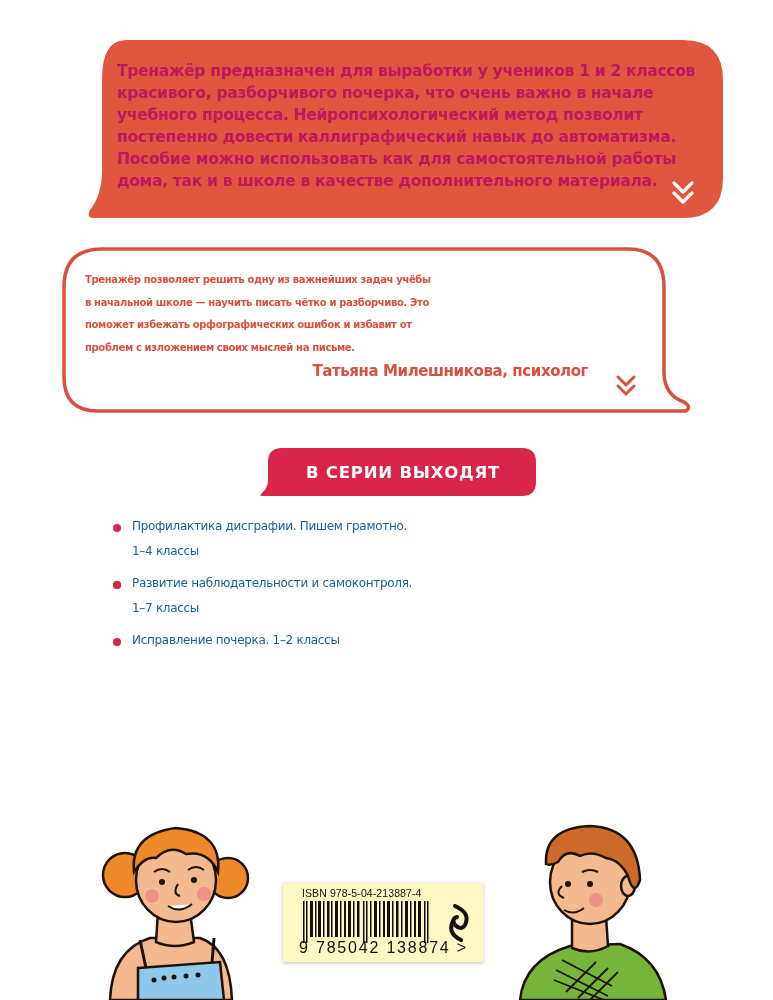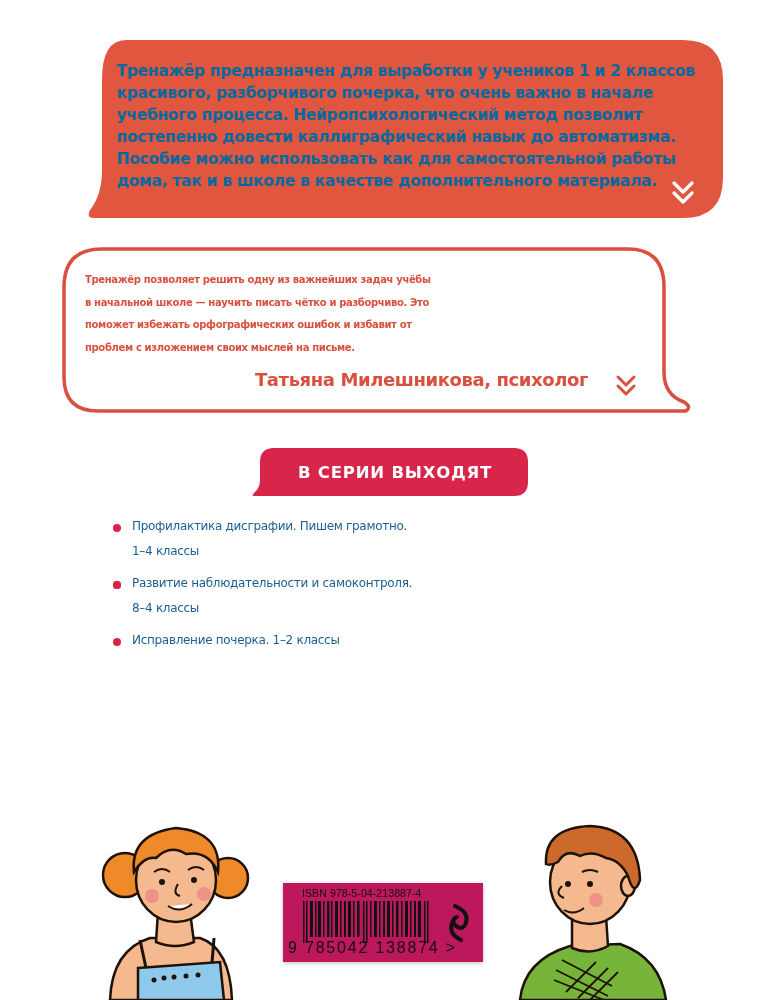--- a/index.html
+++ b/index.html
@@ -6,43 +6,43 @@
     html, body { width: 773px; height: 1000px; background: #ffffff; overflow: hidden; }
     body { position: relative; font-family: "DejaVu Sans", sans-serif; }
 
     
     .bubble1 {
       position: absolute; left: 86px; top: 40px; width: 637px; height: 180px;
     }
     .bubble1 svg.shape { position: absolute; left: 0; top: 0; }
     .bubble1 .text {
       position: absolute; left: 31px; top: 20px; width: 600px;
-      color: #0369a1; font-size: 15.6px; line-height: 22px; font-weight: bold;
+      color: #be185d; font-size: 15.6px; line-height: 22px; font-weight: bold;
       letter-spacing: -0.35px; white-space: pre-line;
     }
     .bubble1 .chev { position: absolute; left: 585px; top: 139px; width: 24px; height: 28px; }
 
     
     .bubble2 {
       position: absolute; left: 62px; top: 247px; width: 634px; height: 168px;
     }
     .bubble2 svg.shape { position: absolute; left: 0; top: 0; }
     .bubble2 .text {
       position: absolute; left: 23px; top: 22px; width: 580px;
       color: #d9503f; font-size: 10px; line-height: 22.5px; font-weight: bold;
       letter-spacing: -0.35px; white-space: pre-line;
     }
     .bubble2 .author {
       position: absolute; right: 108px; top: 115px;
-      color: #d9503f; font-size: 18px; font-weight: bold; letter-spacing: -0.4px; margin-top: 7px;
+      color: #d9503f; font-size: 15px; font-weight: bold; letter-spacing: -0.4px;
     }
     .bubble2 .chev { position: absolute; left: 553px; top: 126px; width: 22px; height: 27px; }
 
     
-    .series-tag { position: absolute; left: 252px; top: 448px; width: 276px; height: 52px; }
+    .series-tag { position: absolute; left: 260px; top: 448px; width: 276px; height: 52px; }
     .series-tag svg { position: absolute; left: 0; top: 0; }
     .series-tag .label {
       position: absolute; left: 0; top: 0; width: 276px; height: 48px;
       display: flex; align-items: center; justify-content: center; padding-left: 10px;
       color: #ffffff; font-size: 16.5px; font-weight: bold; letter-spacing: 0.8px;
     }
 
     
     .series-list { position: absolute; left: 112px; top: 514px; width: 600px; list-style: none; }
     .series-list li {
@@ -51,29 +51,29 @@
       white-space: pre-line;
     }
     .series-list li .bullet {
       position: absolute; left: 1px; top: 10px; width: 8px; height: 8px; border-radius: 50%;
       background: #d8264a;
     }
 
     
     .barcode {
       position: absolute; left: 283px; top: 883px; width: 200px; height: 79px;
-      background: #be185d; box-shadow: 0 1px 4px rgba(0,0,0,0.25);
+      background: #fef9c3; box-shadow: 0 1px 4px rgba(0,0,0,0.25);
     }
     .barcode .isbn {
       position: absolute; left: 19px; top: 4px; font-family: "Liberation Sans", sans-serif;
       font-size: 10.5px; color: #111; letter-spacing: 0.1px;
     }
     .barcode .bars { position: absolute; left: 20px; top: 18px; }
     .barcode .digits {
-      position: absolute; left: 5px; top: 56px; font-family: "Liberation Sans", sans-serif;
+      position: absolute; left: 16px; top: 56px; font-family: "Liberation Sans", sans-serif;
       font-size: 16px; color: #111; letter-spacing: 1.8px;
     }
     .barcode .logo { position: absolute; left: 162px; top: 20px; }
 
     .girl { position: absolute; left: 90px; top: 820px; }
     .boy { position: absolute; left: 510px; top: 820px; }
   </style>
 </head>
 <body>
 
@@ -113,21 +113,21 @@
     <path d="M22 0 H262 Q276 0 276 14 V34 Q276 48 262 48 H2 Q-1 48 2 45 Q8 40 8 32 V14 Q8 0 22 0 Z" fill="#d8264a"></path>
   </svg>
   <div class="label">В СЕРИИ ВЫХОДЯТ</div>
 </div>
 
 <ul class="series-list">
   <li><span class="bullet"></span><span>Профилактика дисграфии. Пишем грамотно.
 1–4 классы</span></li>
   <li><span class="bullet"></span></li>
   <li><span class="bullet"></span><span>Развитие наблюдательности и самоконтроля.
-8–4 классы</span></li>
+1–7 классы</span></li>
   <li><span class="bullet"></span><span>Исправление почерка. 1–2 классы</span></li>
 </ul>
 
 <svg class="girl" width="160" height="180" viewBox="0 0 160 180">
 
   <path d="M20 180 Q22 130 60 118 L110 118 Q140 128 142 180 Z" fill="#f4b98e" stroke="#1e1208" stroke-width="2.5"></path>
 
   <path d="M68 92 L66 122 Q85 130 104 122 L100 92 Z" fill="#f4b98e" stroke="#1e1208" stroke-width="2.5"></path>
 
   <path d="M48 148 L130 142 L134 180 L48 180 Z" fill="#8ec8ea" stroke="#1e1208" stroke-width="2.5"></path>

